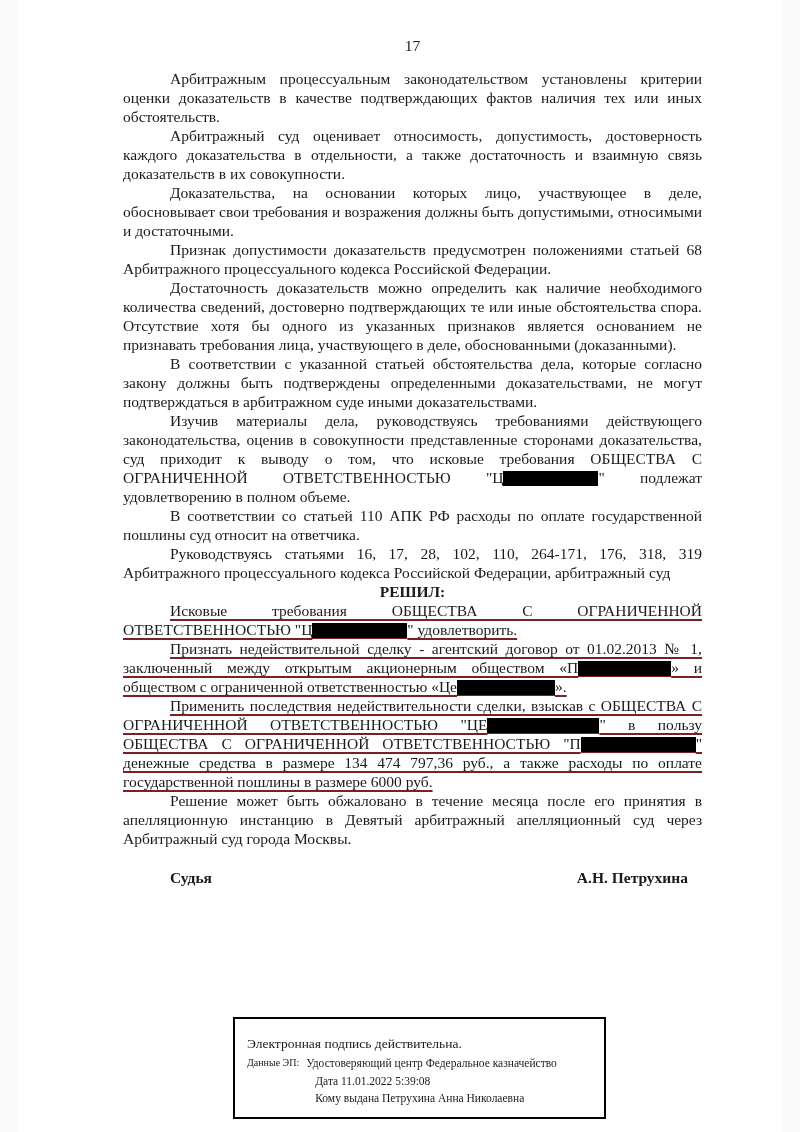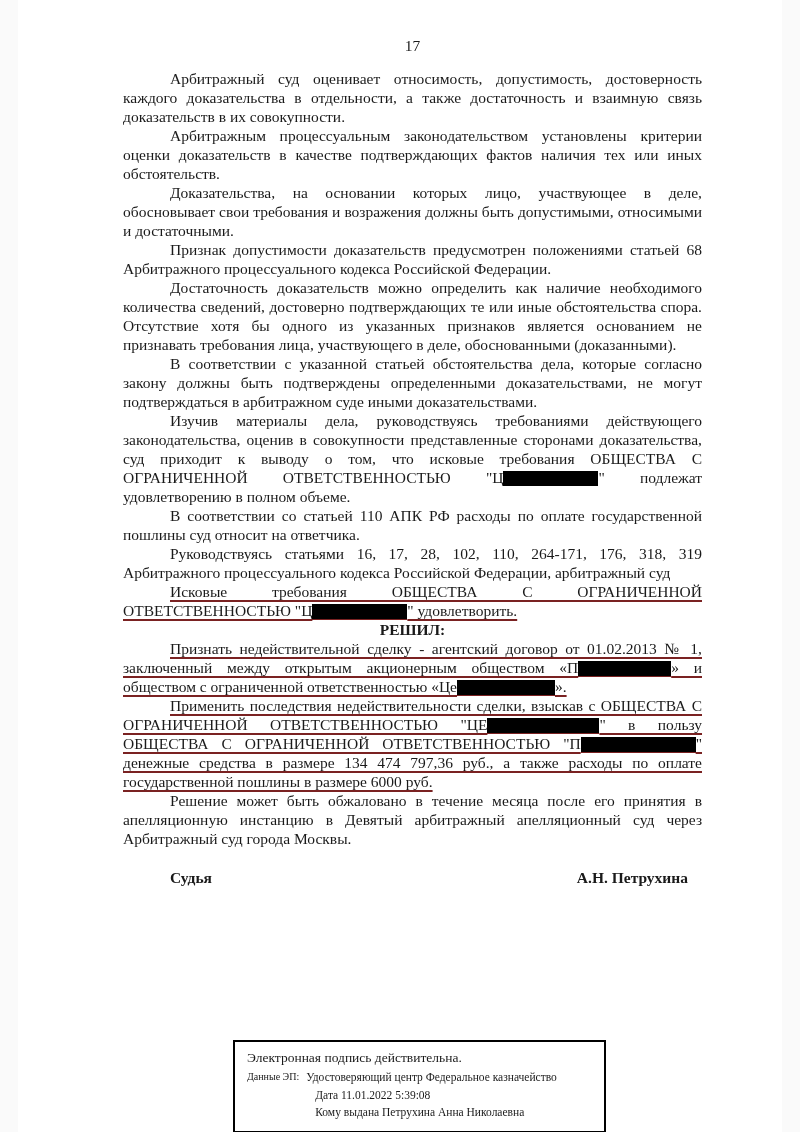--- a/index.html
+++ b/index.html
@@ -64,24 +64,24 @@
     font-weight:bold;
     font-size:15.5px;
     margin-top:21px;
     padding-left:47px;
     padding-right:14px;
     gap:44px;
   }
   .stamp{
     position:absolute;
     left:215px;
-    top:1040px;
+    top:1017px;
     width:373px;
     border:2px solid #000;
-    padding:7px 12px 9px 12px;
+    padding:16px 12px 9px 12px;
     background:var(--page-bg);
   }
   .stamp-valid{
     font-size:13.5px;
     line-height:17px;
     margin-bottom:3px;
   }
   .stamp-row{
     display:flex;
     align-items:flex-start;
@@ -99,31 +99,31 @@
   .stamp-col .ind{ padding-left:9px; }
 </style>
 </head>
 <body>
 
 <div class="page">
 
   <div class="page-number">17</div>
 
   <div class="doc-body" id="doc-body">
+      <p class="para indent"><span>Арбитражным процессуальным законодательством установлены критерии оценки доказательств в качестве подтверждающих фактов наличия тех или иных обстоятельств.</span></p>
       <p class="para indent"><span>Арбитражный суд оценивает относимость, допустимость, достоверность каждого доказательства в отдельности, а также достаточность и взаимную связь доказательств в их совокупности.</span></p>
-      <p class="para indent"><span>Арбитражным процессуальным законодательством установлены критерии оценки доказательств в качестве подтверждающих фактов наличия тех или иных обстоятельств.</span></p>
       <p class="para indent"><span>Доказательства, на основании которых лицо, участвующее в деле, обосновывает свои требования и возражения должны быть допустимыми, относимыми и достаточными.</span></p>
       <p class="para indent"><span>Признак допустимости доказательств предусмотрен положениями статьей 68 Арбитражного процессуального кодекса Российской Федерации.</span></p>
       <p class="para indent"><span>Достаточность доказательств можно определить как наличие необходимого количества сведений, достоверно подтверждающих те или иные обстоятельства спора. Отсутствие хотя бы одного из указанных признаков является основанием не признавать требования лица, участвующего в деле, обоснованными (доказанными).</span></p>
       <p class="para indent"><span>В соответствии с указанной статьей обстоятельства дела, которые согласно закону должны быть подтверждены определенными доказательствами, не могут подтверждаться в арбитражном суде иными доказательствами.</span></p>
       <p class="para indent"><span>Изучив материалы дела, руководствуясь требованиями действующего законодательства, оценив в совокупности представленные сторонами доказательства, суд приходит к выводу о том, что исковые требования ОБЩЕСТВА С ОГРАНИЧЕННОЙ ОТВЕТСТВЕННОСТЬЮ "Ц</span><span class="redaction" style="width: 95px;"></span><span>" подлежат удовлетворению в полном объеме.</span></p>
       <p class="para indent"><span>В соответствии со статьей 110 АПК РФ расходы по оплате государственной пошлины суд относит на ответчика.</span></p>
       <p class="para indent"><span>Руководствуясь статьями 16, 17, 28, 102, 110, 264-171, 176, 318, 319 Арбитражного процессуального кодекса Российской Федерации, арбитражный суд</span></p>
+      <p class="para heading"><span>РЕШИЛ:</span></p>
       <p class="para indent underlined"><span>Исковые требования ОБЩЕСТВА С ОГРАНИЧЕННОЙ ОТВЕТСТВЕННОСТЬЮ "Ц</span><span class="redaction" style="width: 95px;"></span><span>" удовлетворить.</span></p>
-      <p class="para heading"><span>РЕШИЛ:</span></p>
       <p class="para indent underlined"><span>Признать недействительной сделку - агентский договор от 01.02.2013 № 1, заключенный между открытым акционерным обществом «П</span><span class="redaction" style="width: 93px;"></span><span>» и обществом с ограниченной ответственностью «Це</span><span class="redaction" style="width: 98px;"></span><span>».</span></p>
       <p class="para indent underlined"><span>Применить последствия недействительности сделки, взыскав с ОБЩЕСТВА С ОГРАНИЧЕННОЙ ОТВЕТСТВЕННОСТЬЮ "ЦЕ</span><span class="redaction" style="width: 112px;"></span><span>" в пользу ОБЩЕСТВА С ОГРАНИЧЕННОЙ ОТВЕТСТВЕННОСТЬЮ "П</span><span class="redaction" style="width: 115px;"></span><span>" денежные средства в размере 134 474 797,36 руб., а также расходы по оплате государственной пошлины в размере 6000 руб.</span></p>
       <p class="para indent"><span>Решение может быть обжаловано в течение месяца после его принятия в апелляционную инстанцию в Девятый арбитражный апелляционный суд через Арбитражный суд города Москвы.</span></p>
     </div>
 
   <div class="judge-row">
     <span>Судья</span>
     <span>А.Н. Петрухина</span>
   </div>
 

